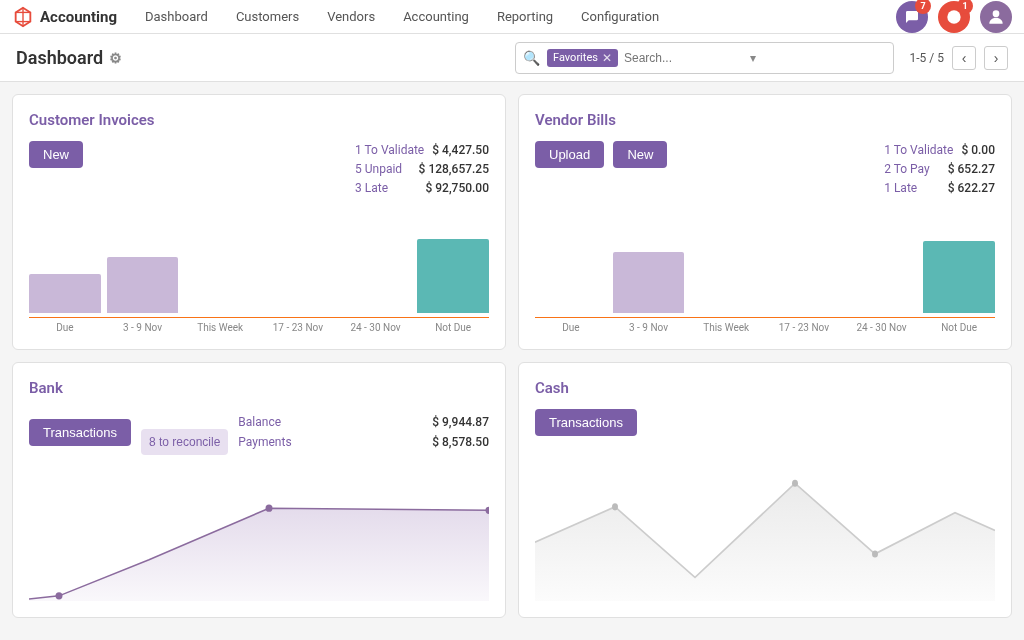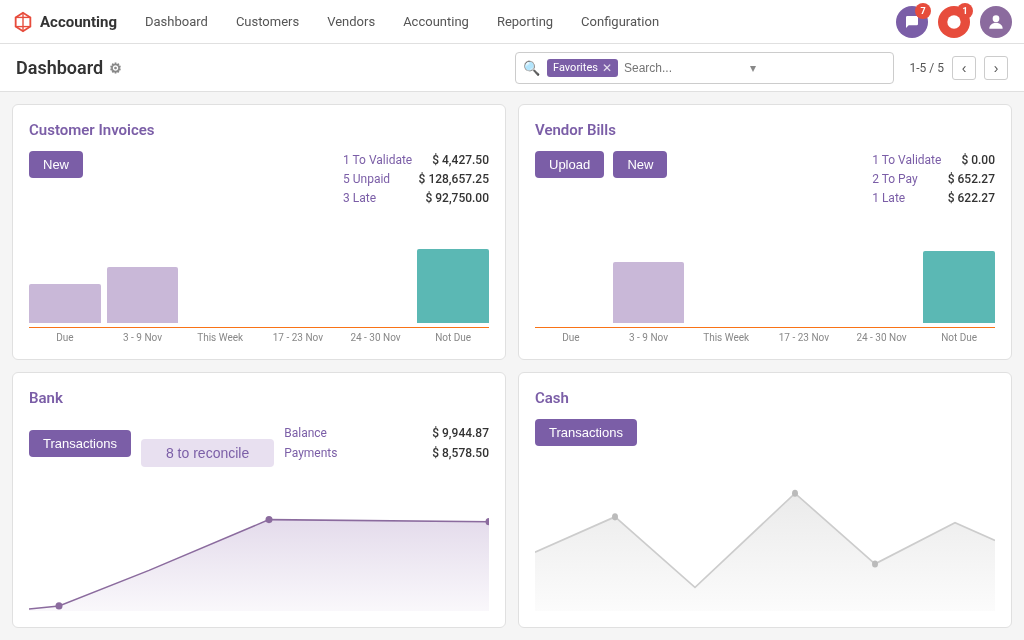--- a/index.html
+++ b/index.html
@@ -31,21 +31,21 @@
     
     .main { padding: 12px; display: grid; grid-template-columns: 1fr 1fr; grid-template-rows: 1fr 1fr; gap: 12px; height: calc(640px - 44px - 48px); }
     .card { background: #fff; border: 1px solid #e0e0e0; border-radius: 6px; padding: 16px; display: flex; flex-direction: column; overflow: hidden; }
     .card-title { font-size: 15px; font-weight: 600; color: #7b5ea7; margin-bottom: 12px; }
 
     
     .card-top-row { display: flex; align-items: flex-start; justify-content: space-between; margin-bottom: 12px; }
     .btn-new { background: #7b5ea7; color: white; border: none; border-radius: 4px; padding: 6px 14px; font-size: 13px; cursor: pointer; font-weight: 500; }
     .btn-upload { background: #7b5ea7; color: white; border: none; border-radius: 4px; padding: 6px 14px; font-size: 13px; cursor: pointer; font-weight: 500; margin-right: 6px; }
     .stats-table { text-align: right; }
-    .stats-row { display: flex; justify-content: space-between; gap: 20px; line-height: 1.6; text-align: right; }
+    .stats-row { display: flex; justify-content: space-between; gap: 8px; line-height: 1.6; text-align: right; }
     .stats-label { color: #7b5ea7; font-size: 12px; cursor: pointer; }
     .stats-value { color: #333; font-size: 12px; font-weight: 500; }
 
     
     .bar-chart { flex: 1; display: flex; flex-direction: column; min-height: 0; }
     .bars-container { display: flex; align-items: flex-end; gap: 6px; flex: 1; padding-bottom: 4px; }
     .bar-group { display: flex; flex-direction: column; align-items: center; flex: 1; height: 100%; justify-content: flex-end; }
     .bar { width: 100%; border-radius: 2px 2px 0 0; }
     .bar-teal { background: #5bb8b4; }
     .bar-purple { background: #c9b8d8; }
@@ -55,29 +55,29 @@
     
     .line-chart-area { flex: 1; min-height: 0; position: relative; overflow: hidden; }
     .line-chart-svg { width: 100%; height: 100%; }
 
     
     .bank-stats { margin-bottom: 8px; }
     .bank-stats-row { display: flex; justify-content: space-between; line-height: 1.7; }
     .bank-stats-label { color: #7b5ea7; font-size: 12px; cursor: pointer; }
     .bank-stats-value { color: #333; font-size: 12px; font-weight: 500; margin-left: 12px; }
     .bank-top { display: flex; align-items: center; gap: 10px; margin-bottom: 12px; }
-    .btn-reconcile { background: #e8e0f0; color: #7b5ea7; border: none; border-radius: 4px; padding: 6px 25px; font-size: 14px; cursor: pointer; font-weight: 500; margin-top: 20px; }
+    .btn-reconcile { background: #e8e0f0; color: #7b5ea7; border: none; border-radius: 4px; padding: 6px 8px; font-size: 12px; cursor: pointer; font-weight: 500; margin-top: 20px; }
 
     
     .cash-line-area { flex: 1; min-height: 0; position: relative; }
   </style>
 </head>
 <body>
 
-<nav style="display:flex;align-items:center;background:#fff;border-bottom:1px solid #e0e0e0;padding:0 12px;height:44px;">
+<nav style="display:flex;align-items:center;background:#fff;border-bottom:1px solid #e0e0e0;padding:0 12px;height:34px;">
   <div class="topnav-logo">
     <svg class="topnav-logo-icon" viewBox="0 0 24 24">
       <polygon points="12,2 4,7 4,17 12,22 20,17 20,7" fill="none" stroke="#e74c3c" stroke-width="2"></polygon>
       <line x1="12" y1="2" x2="12" y2="22" stroke="#e74c3c" stroke-width="1.5"></line>
       <line x1="4" y1="7" x2="20" y2="7" stroke="#e74c3c" stroke-width="1.5"></line>
       <line x1="4" y1="17" x2="20" y2="17" stroke="#e74c3c" stroke-width="1.5"></line>
     </svg>
     <span class="topnav-logo-text">Accounting</span>
   </div>
   <div class="topnav-links">

